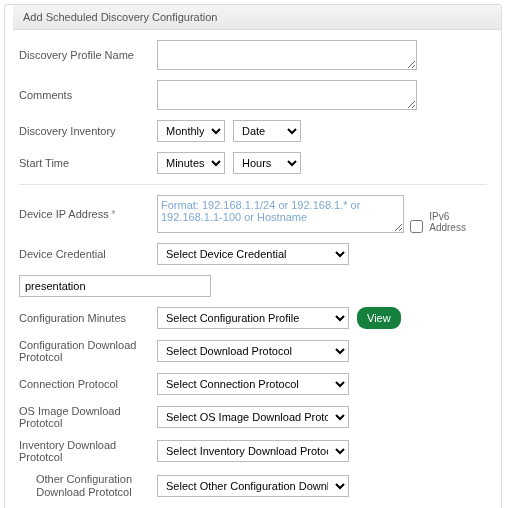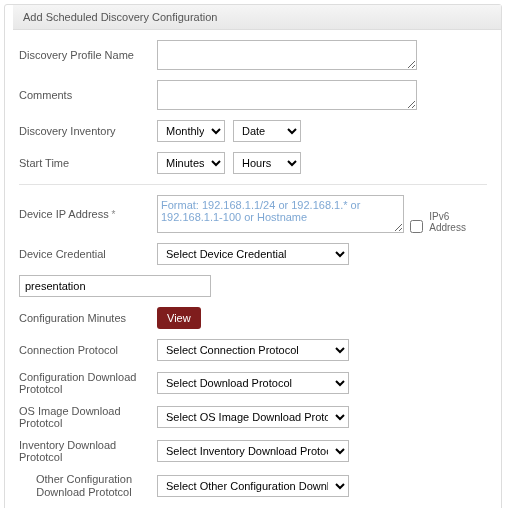--- a/index.html
+++ b/index.html
@@ -78,24 +78,24 @@
   }
   .ipv6-wrap {
     display: flex;
     align-items: flex-end;
     gap: 6px;
     font-size: 10px;
     color:#666;
   }
   .btn {
     display: inline-block;
-    background: #7f1d1d;
+    background: #15803d;
     color: #fff;
     border: none;
-    border-radius: 3px;
+    border-radius: 9px;
     padding: 5px 12px;
     font-size: 11px;
     cursor: pointer;
     height: 24px;
   }
   .btn.small { padding: 4px 10px; height:22px;}
   .checkbox { margin:0; }
   .placeholder-text::placeholder { color:#7fa8d4; }
   textarea.placeholder-text::-webkit-input-placeholder { color:#7fa8d4; }
 </style>
@@ -153,34 +153,37 @@
         <option>Select Device Credential</option>
       </select>
     </div>
 
     <div class="row">
       <input type="text" value="presentation" style="">
     </div>
 
     <div class="row">
       <div class="label">Configuration Minutes</div>
+      <select class="md">
+        <option>Select Configuration Profile</option>
+      </select>
       <button class="btn small">View</button>
     </div>
 
     <div class="row">
+      <div class="label">Configuration Download Prototcol</div>
+      <select class="md">
+        <option>Select Download Protocol</option>
+      </select>
+    </div>
+
+    <div class="row">
       <div class="label">Connection Protocol</div>
       <select class="md">
         <option>Select Connection Protocol</option>
-      </select>
-    </div>
-
-    <div class="row">
-      <div class="label">Configuration Download Prototcol</div>
-      <select class="md">
-        <option>Select Download Protocol</option>
       </select>
     </div>
 
     <div class="row">
       <div class="label">OS Image Download Prototcol</div>
       <select class="md">
         <option>Select OS Image Download Protocol</option>
       </select>
     </div>
 

